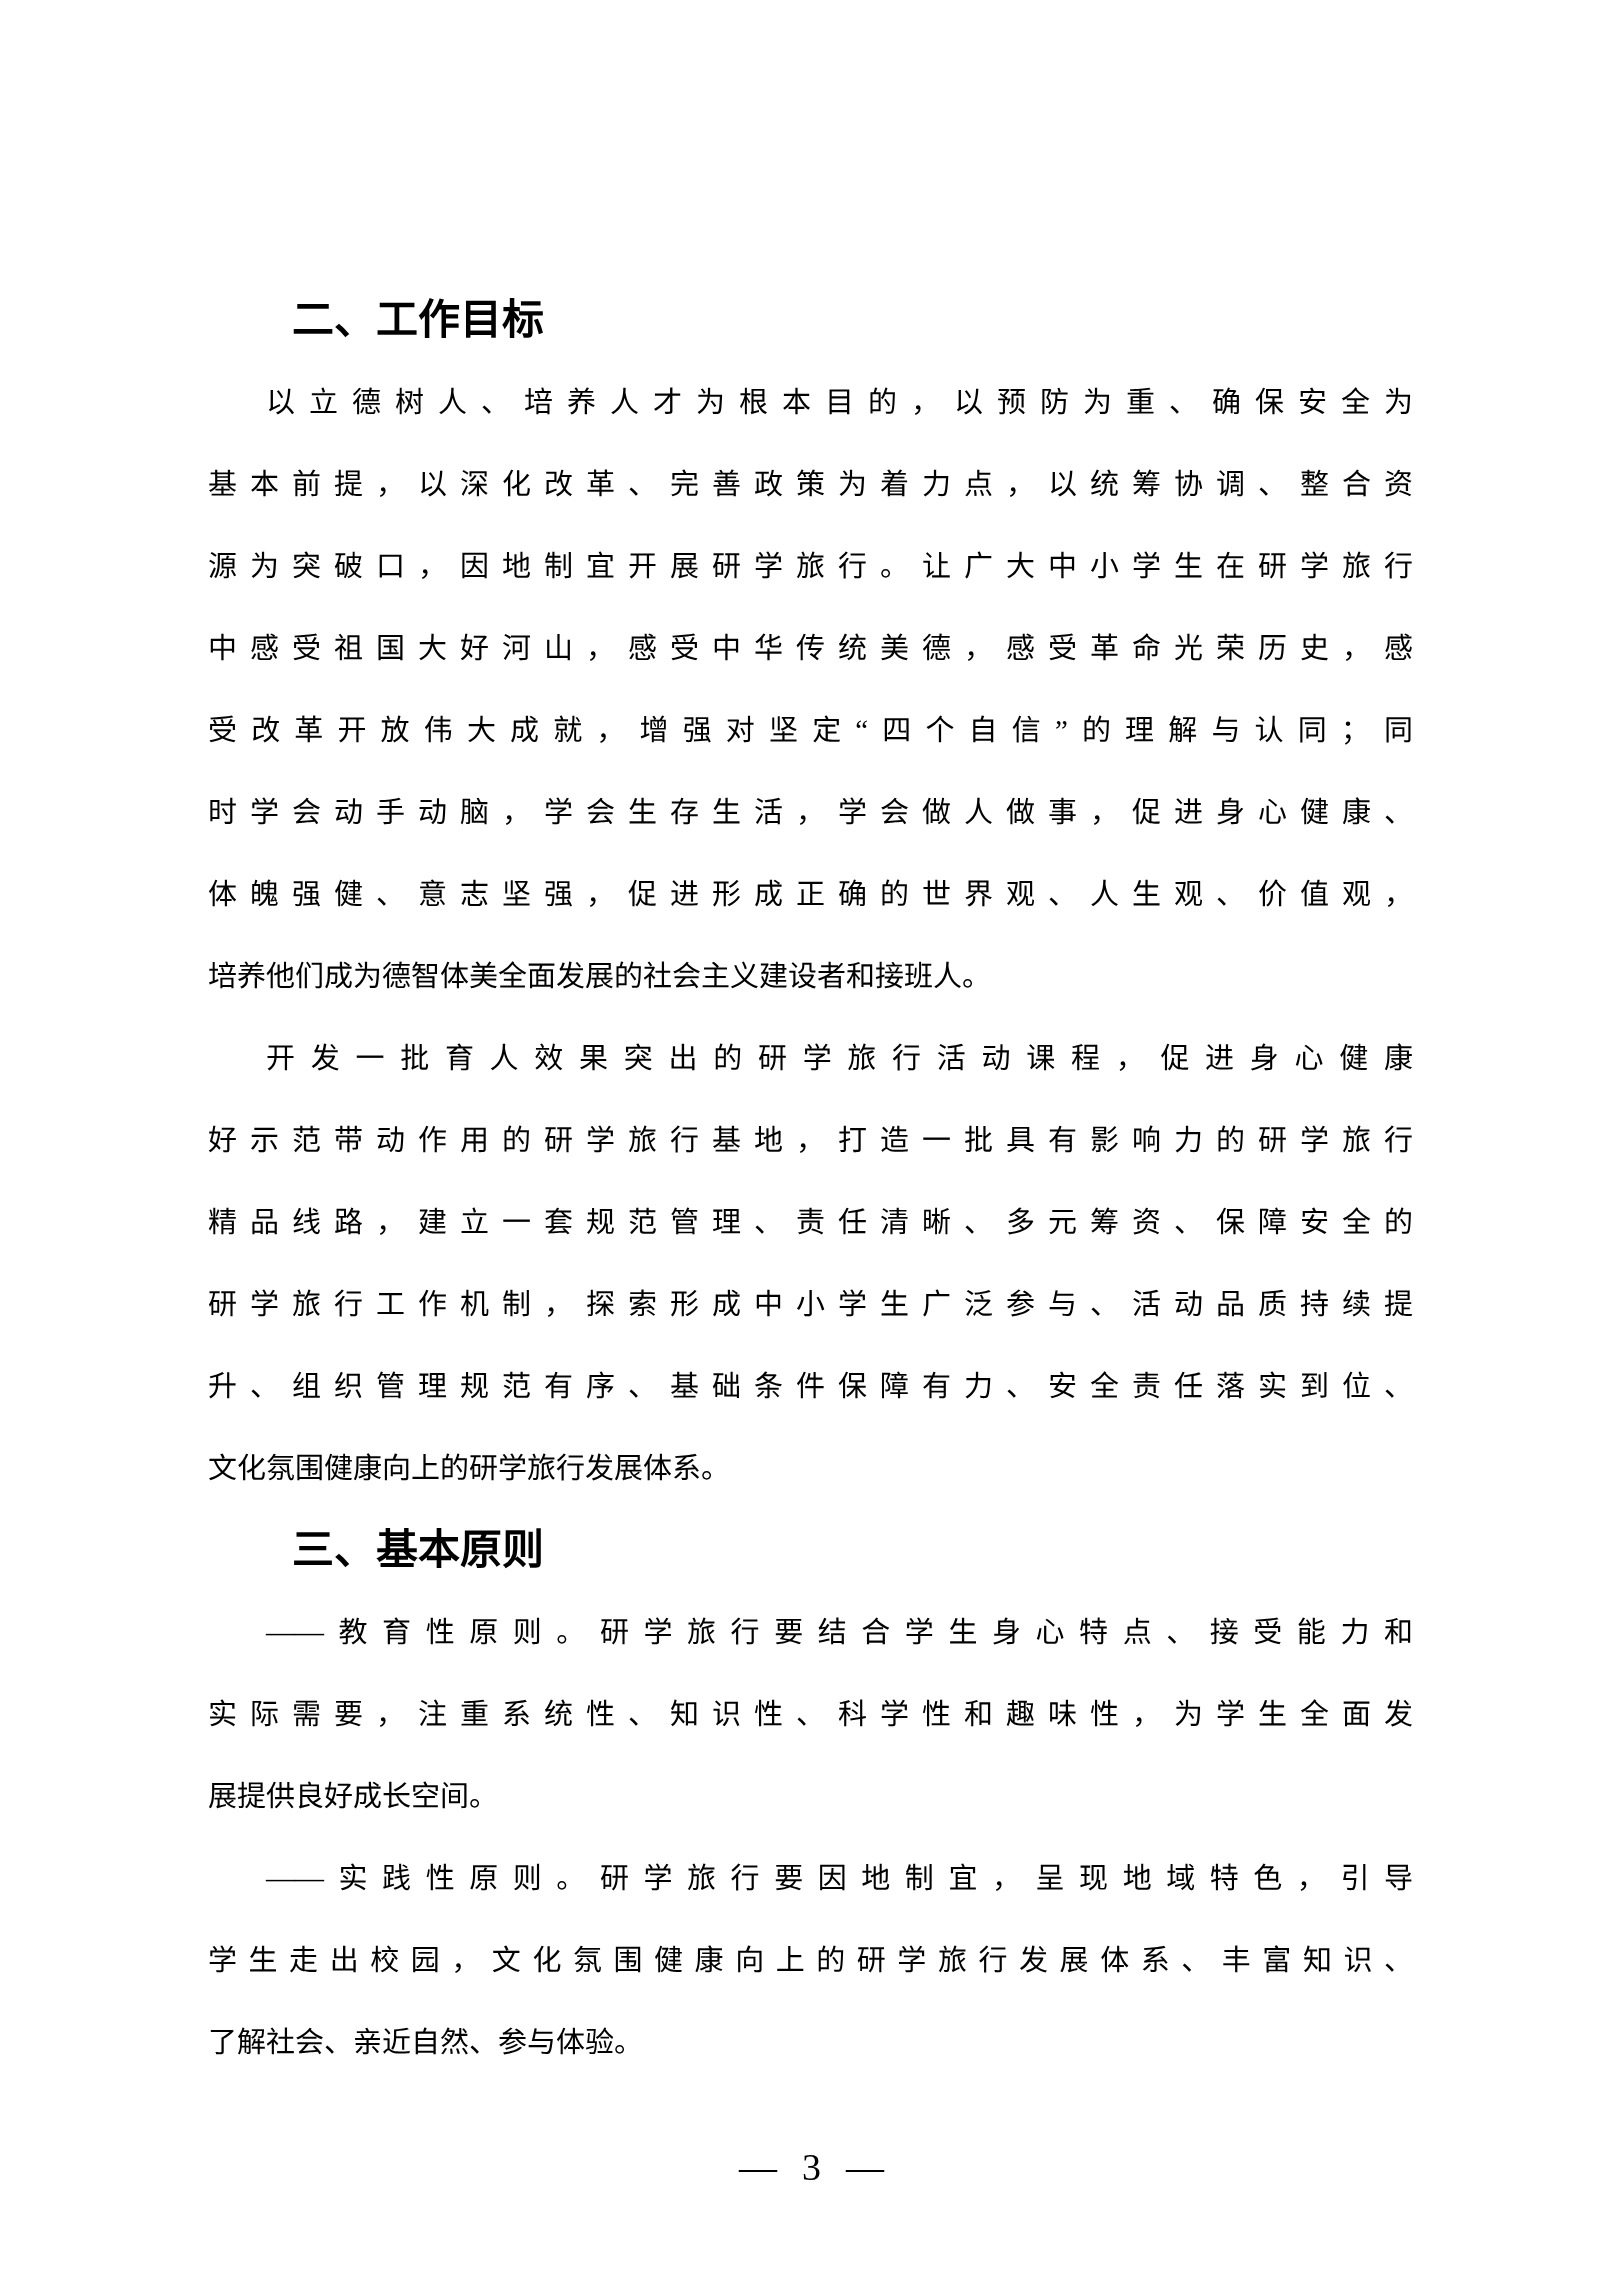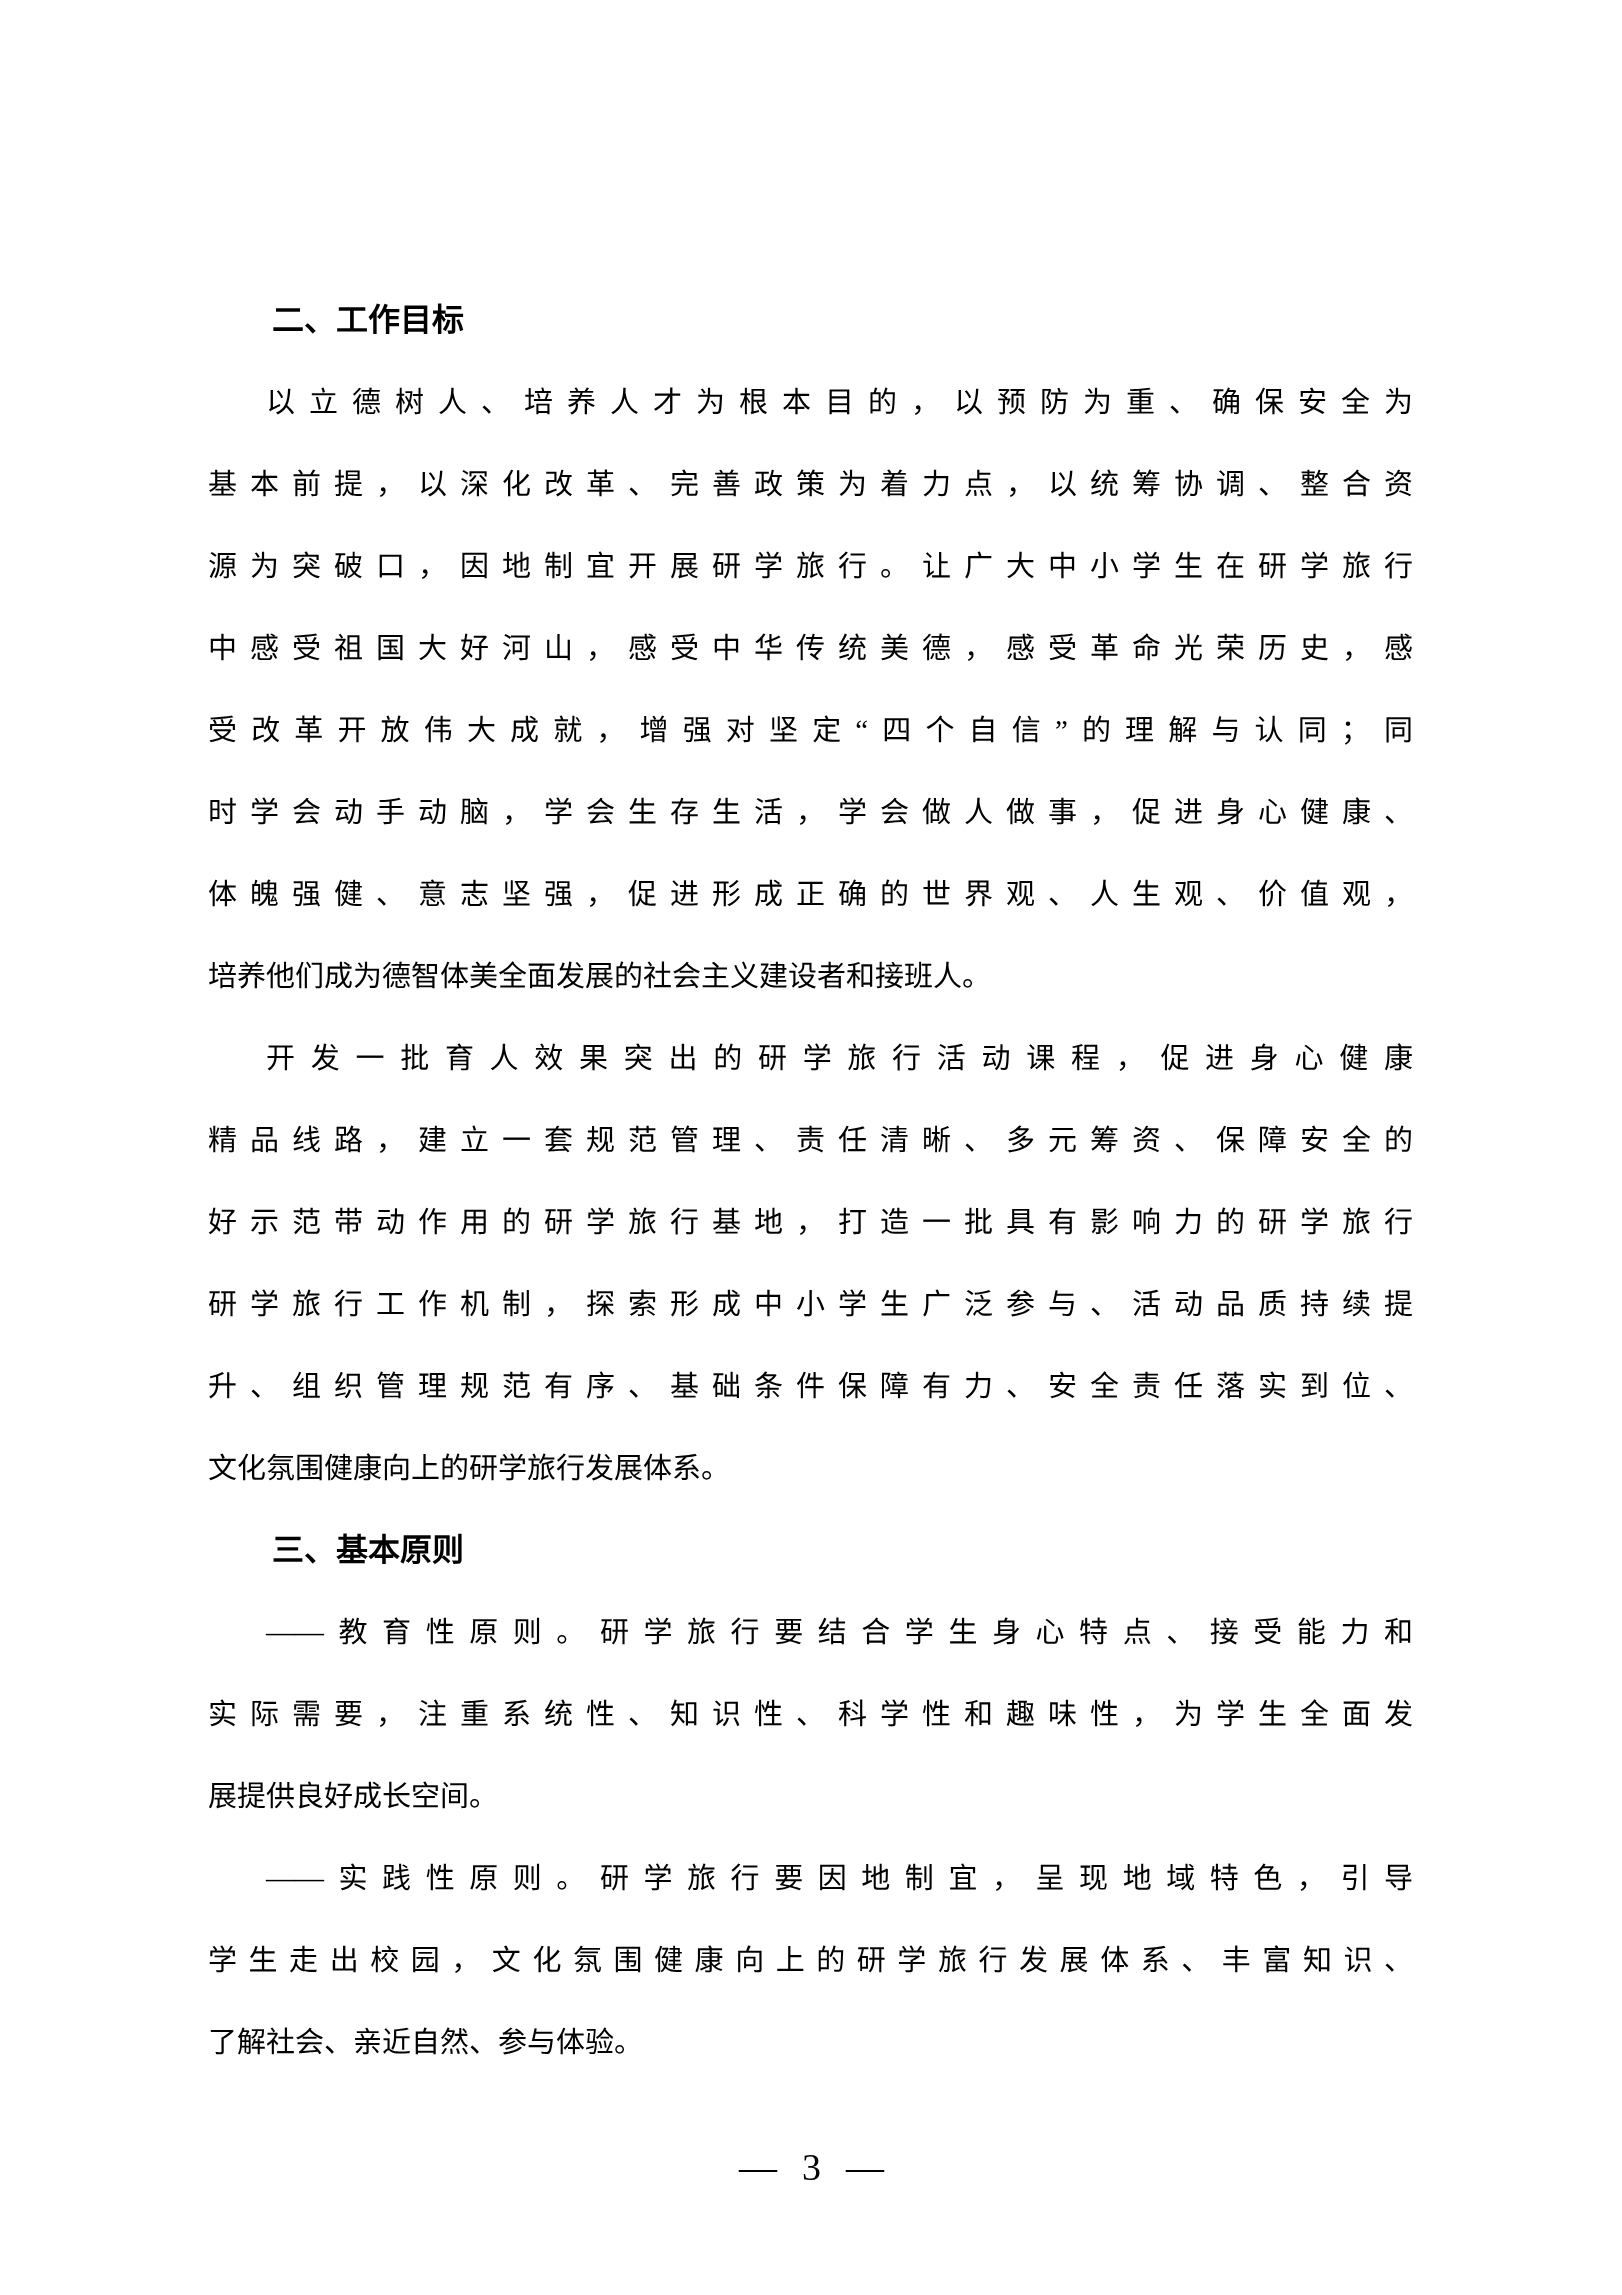--- a/index.html
+++ b/index.html
@@ -34,21 +34,21 @@
     white-space: normal;
     text-align: justify;
     text-align-last: justify;
   }
   .first {
     text-indent: 2em;
   }
   .heading {
     font-family: "Liberation Sans", "DejaVu Sans", sans-serif;
     font-weight: 700;
-    font-size: 32px;
+    font-size: 42px;
     text-indent: 2em;
   }
   .footer {
     position: absolute;
     left: 0;
     top: 2148px;
     width: 100%;
     display: flex;
     justify-content: center;
     align-items: center;
@@ -67,22 +67,22 @@
     <div class="line heading">二、工作目标</div>
     <div class="line first j">以立德树人、培养人才为根本目的，以预防为重、确保安全为</div>
     <div class="line j">基本前提，以深化改革、完善政策为着力点，以统筹协调、整合资</div>
     <div class="line j">源为突破口，因地制宜开展研学旅行。让广大中小学生在研学旅行</div>
     <div class="line j">中感受祖国大好河山，感受中华传统美德，感受革命光荣历史，感</div>
     <div class="line j">受改革开放伟大成就，增强对坚定“四个自信”的理解与认同；同</div>
     <div class="line j">时学会动手动脑，学会生存生活，学会做人做事，促进身心健康、</div>
     <div class="line j">体魄强健、意志坚强，促进形成正确的世界观、人生观、价值观，</div>
     <div class="line">培养他们成为德智体美全面发展的社会主义建设者和接班人。</div>
     <div class="line first j">开发一批育人效果突出的研学旅行活动课程，促进身心健康</div>
+    <div class="line j">好示范带动作用的研学旅行基地，打造一批具有影响力的研学旅行</div>
     <div class="line j">精品线路，建立一套规范管理、责任清晰、多元筹资、保障安全的</div>
-    <div class="line j">好示范带动作用的研学旅行基地，打造一批具有影响力的研学旅行</div>
     <div class="line j">研学旅行工作机制，探索形成中小学生广泛参与、活动品质持续提</div>
     <div class="line j">升、组织管理规范有序、基础条件保障有力、安全责任落实到位、</div>
     <div class="line">文化氛围健康向上的研学旅行发展体系。</div>
     <div class="line heading">三、基本原则</div>
     <div class="line first j">——教育性原则。研学旅行要结合学生身心特点、接受能力和</div>
     <div class="line j">实际需要，注重系统性、知识性、科学性和趣味性，为学生全面发</div>
     <div class="line">展提供良好成长空间。</div>
     <div class="line first j">——实践性原则。研学旅行要因地制宜，呈现地域特色，引导</div>
     <div class="line j">学生走出校园，文化氛围健康向上的研学旅行发展体系、丰富知识、</div>
     <div class="line">了解社会、亲近自然、参与体验。</div>

